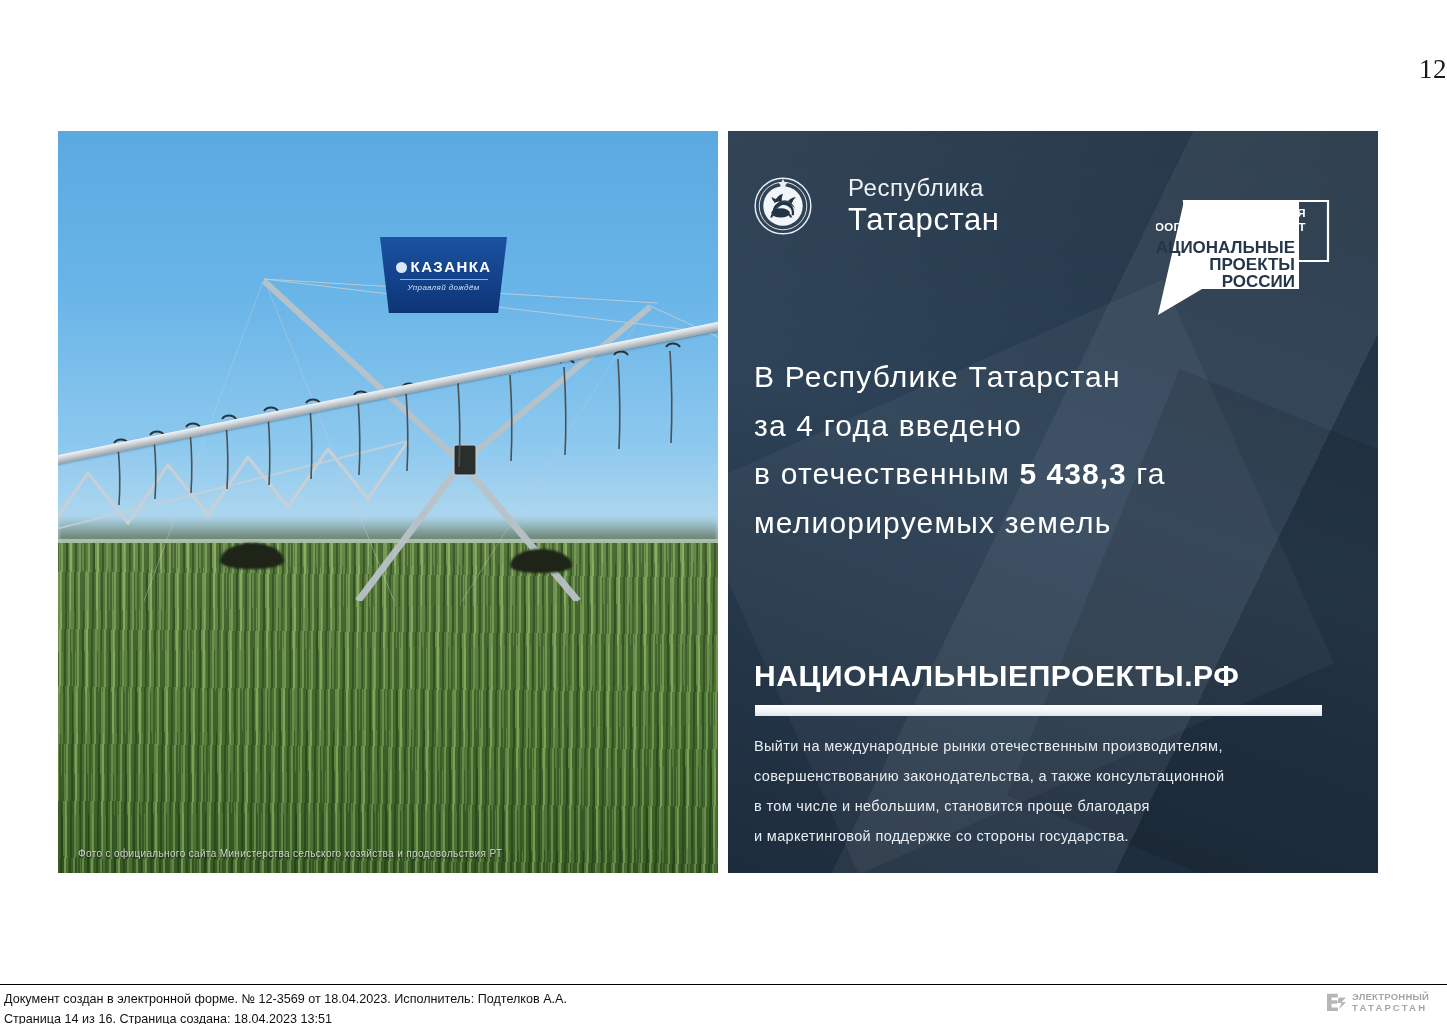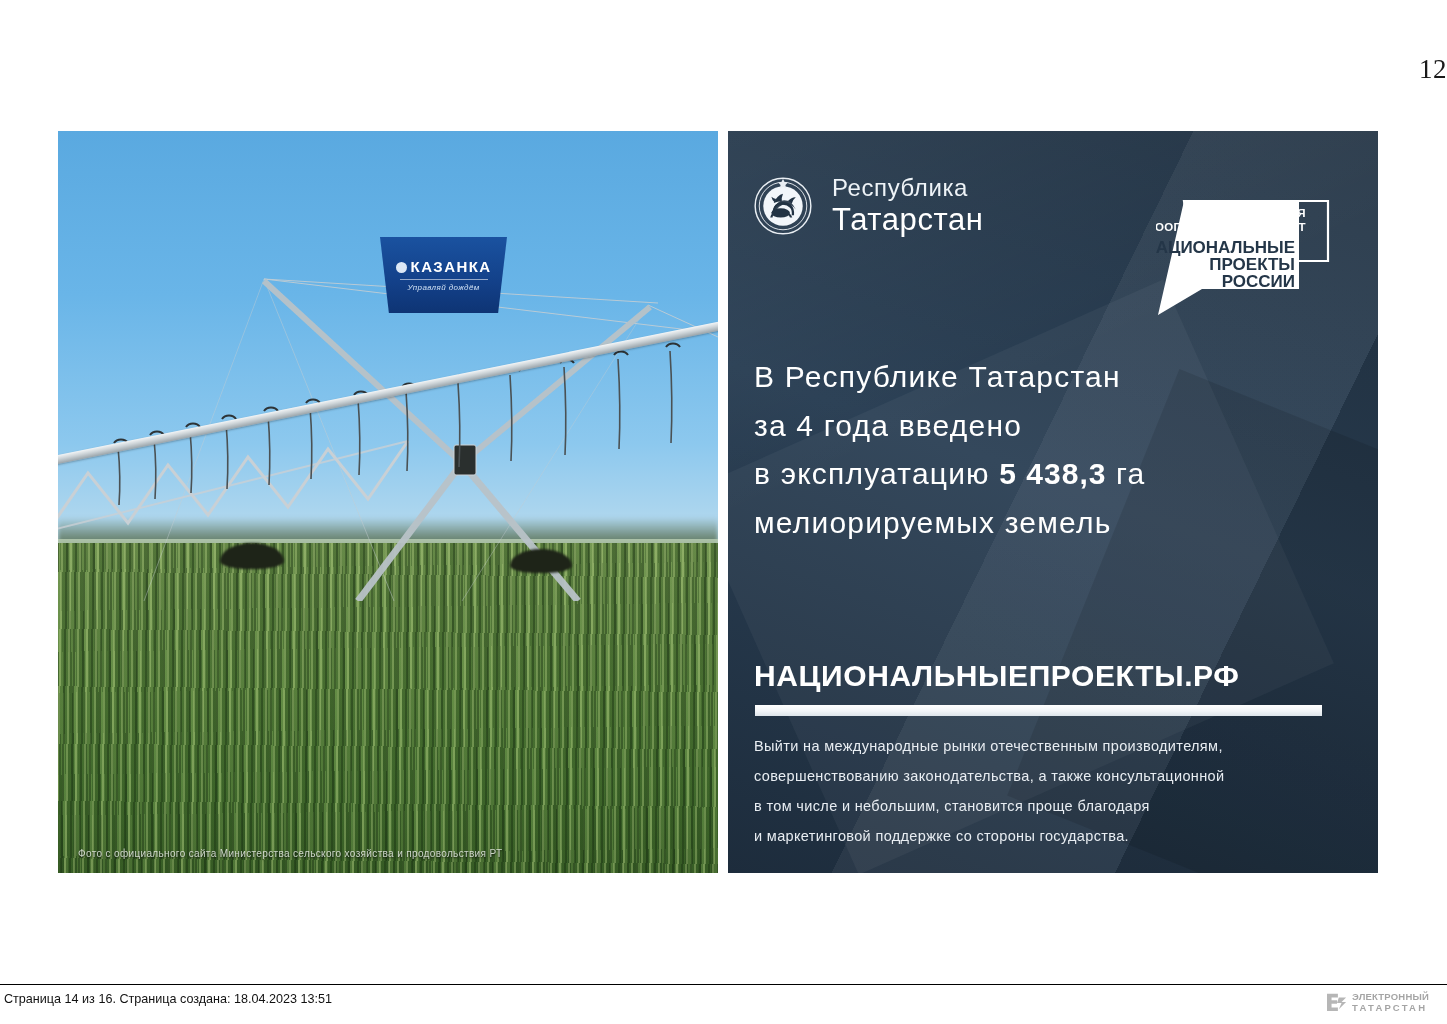--- a/index.html
+++ b/index.html
@@ -229,21 +229,21 @@
     left: 26px;
     top: 38px;
     right: 20px;
     height: 150px;
   }
   .emblem-row {
     position: absolute;
     left: 0; top: 6px;
     display: flex;
     align-items: center;
-    gap: 20px;
+    gap: 36px;
   }
   .emblem {
     width: 58px; height: 58px;
     flex: 0 0 58px;
   }
   .emblem-text {
     line-height: 1.12;
   }
   .emblem-text .l1 {
     font-size: 24px;
@@ -486,41 +486,42 @@
 
           <text x="139" y="84" text-anchor="end" fill="#243648" font-family="Liberation Sans, sans-serif" font-size="17" font-weight="bold">НАЦИОНАЛЬНЫЕ</text>
           <text x="139" y="101" text-anchor="end" fill="#243648" font-family="Liberation Sans, sans-serif" font-size="17" font-weight="bold">ПРОЕКТЫ</text>
           <text x="139" y="118" text-anchor="end" fill="#243648" font-family="Liberation Sans, sans-serif" font-size="17" font-weight="bold">РОССИИ</text>
         </svg>
       </div>
 
       <div class="headline">
         <div>В Республике Татарстан</div>
         <div>за 4 года введено</div>
-        <div><span>в эксплуатацию </span><b>5 438,3</b><span> га</span></div>
+        <div><span>в отечественным </span><b>5 438,3</b><span> га</span></div>
         <div>мелиорируемых земель</div>
       </div>
 
       <div class="np-url">НАЦИОНАЛЬНЫЕПРОЕКТЫ.РФ</div>
       <div class="np-rule"></div>
 
       <div class="np-body">
         <div>Выйти на международные рынки отечественным производителям,</div>
         <div>совершенствованию законодательства, а также консультационной</div>
         <div>в том числе и небольшим, становится проще благодаря</div>
         <div>и маркетинговой поддержке со стороны государства.</div>
       </div>
 
     </div>
   </div>
 </div>
 
 <div class="footer-rule"></div>
 
 <div class="footer-text">
+  <div>Документ создан в электронной форме. № 12-3569 от 18.04.2023. Исполнитель: Подтелков А.А.</div>
   <div>Страница 14 из 16. Страница создана: 18.04.2023 13:51</div>
 </div>
 
 <div class="footer-logo">
   <svg class="fl-mark" viewBox="0 0 24 22" aria-hidden="true">
     <path d="M1 2 h12 v4 h-7 v3 h6 v4 h-6 v4 h7 v4 h-12 z" fill="#8a8a8a"></path>
     <path d="M14 6 h8 l-5 5 h5 l-8 8 l3 -7 h-5 z" fill="#8a8a8a"></path>
   </svg>
   <div class="fl-text">
     <span class="fl-l1">ЭЛЕКТРОННЫЙ</span>

